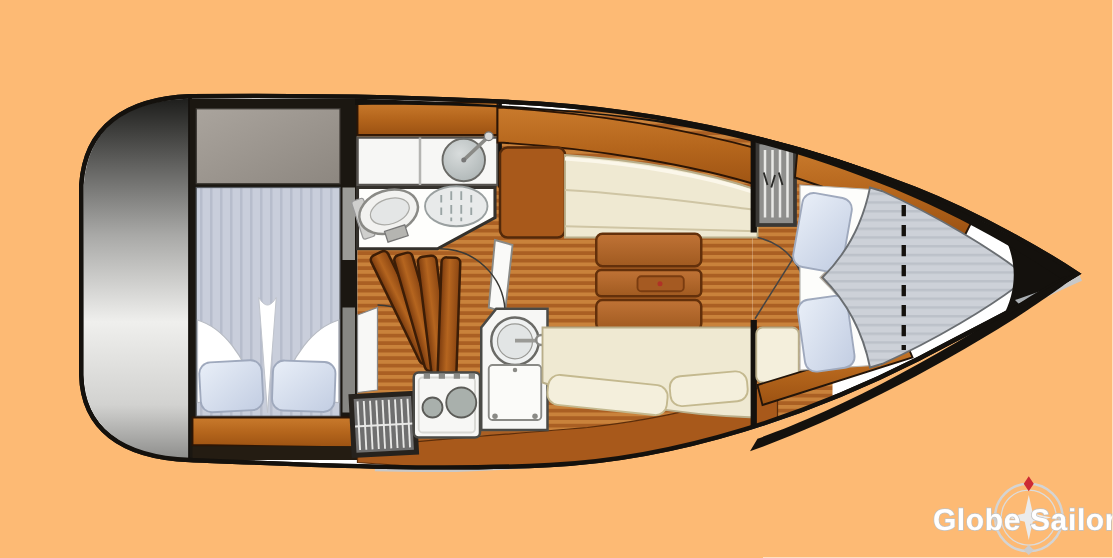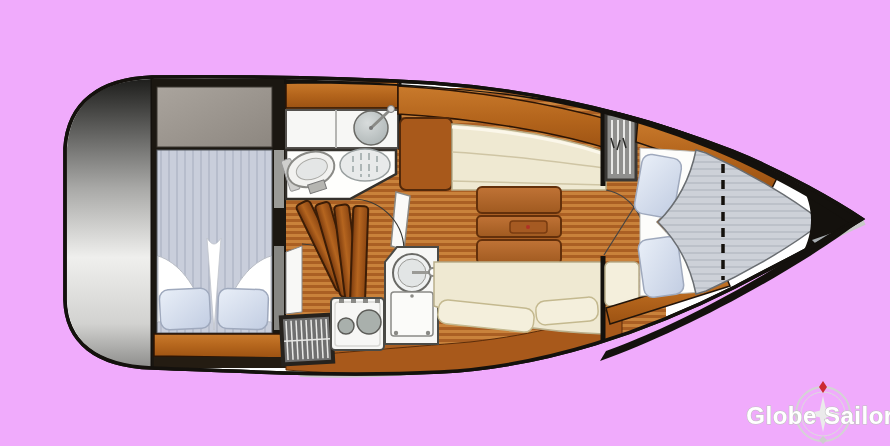--- a/index.html
+++ b/index.html
@@ -1,16 +1,16 @@
 <!DOCTYPE html>
 <html style="--hull-outline: #14110d; --deck-white: #ffffff; --rub-rail: #c8c8c8; --transom-dark: #1e1e1c; --transom-mid: #a9a9a7; --transom-light: #efefed; --transom-low: #8e8e8c; --cabin-bg: #1b1711; --cabinet-taupe-hi: #aaa49d; --cabinet-taupe-lo: #8d8780; --mattress-blue: #c9cedb; --mattress-stripe: #b7bdcc; --bow-mattress: #cdd1d8; --bow-stripe: #bcc1c9; --pillow-hi: #e9eff8; --pillow-lo: #c2cde2; --pillow-edge: #9fa9bd; --bedding-white: #fdfdfb; --wood-hi: #c97a2c; --wood-mid: #b4651c; --wood-lo: #9c5212; --wood-edge: #2c1505; --hull-shelf-brown: #a8591b; --hull-shelf-edge: #5c2d0a; --floor-light: #c9823b; --floor-dark: #aa5f23; --table-hi: #c07336; --table-lo: #a05a20; --table-edge: #63300b; --settee-cream: #efe9d2; --settee-edge: #b9ae8a; --cushion-cream: #f4efdc; --fixture-white: #f7f7f5; --fixture-stroke: #55524e; --metal-gray-hi: #d8dcdc; --metal-gray-lo: #aab2b2; --burner-gray: #a9b0ac; --grate-fill: #e8eaea; --grate-line: #9aa4a4; --louver-gray: #8f8f8d; --louver-frame: #3a3835; --step-dark: #7a3a0e; --step-mid: #b5651f; --gray-sliver: #9b9b97; --bow-gray-wedge: #a9aeb2; --logo-ring: #d4d4d4; --logo-red: #cc2a33; --logo-text: #ffffff; --logo-outline: #c2c2c2;"><head>
 <meta charset="utf-8">
 <style>
   html,body{margin:0;padding:0;background:#ffffff;}
-  .stage{position:relative;width:890px;height:446px;background:#f0abfc;overflow:hidden;
+  .stage{position:relative;width:890px;height:446px;background:#fdba74;overflow:hidden;
          font-family:"Liberation Sans",sans-serif;}
   svg{display:block;}
   .wm-text{font-family:"Liberation Sans",sans-serif;font-weight:bold;font-size:24px;
            letter-spacing:0.5px;paint-order:stroke;}
 </style>
 </head>
 <body>
 
 <div class="stage">
 <svg width="890" height="446" viewBox="0 0 890 446">

